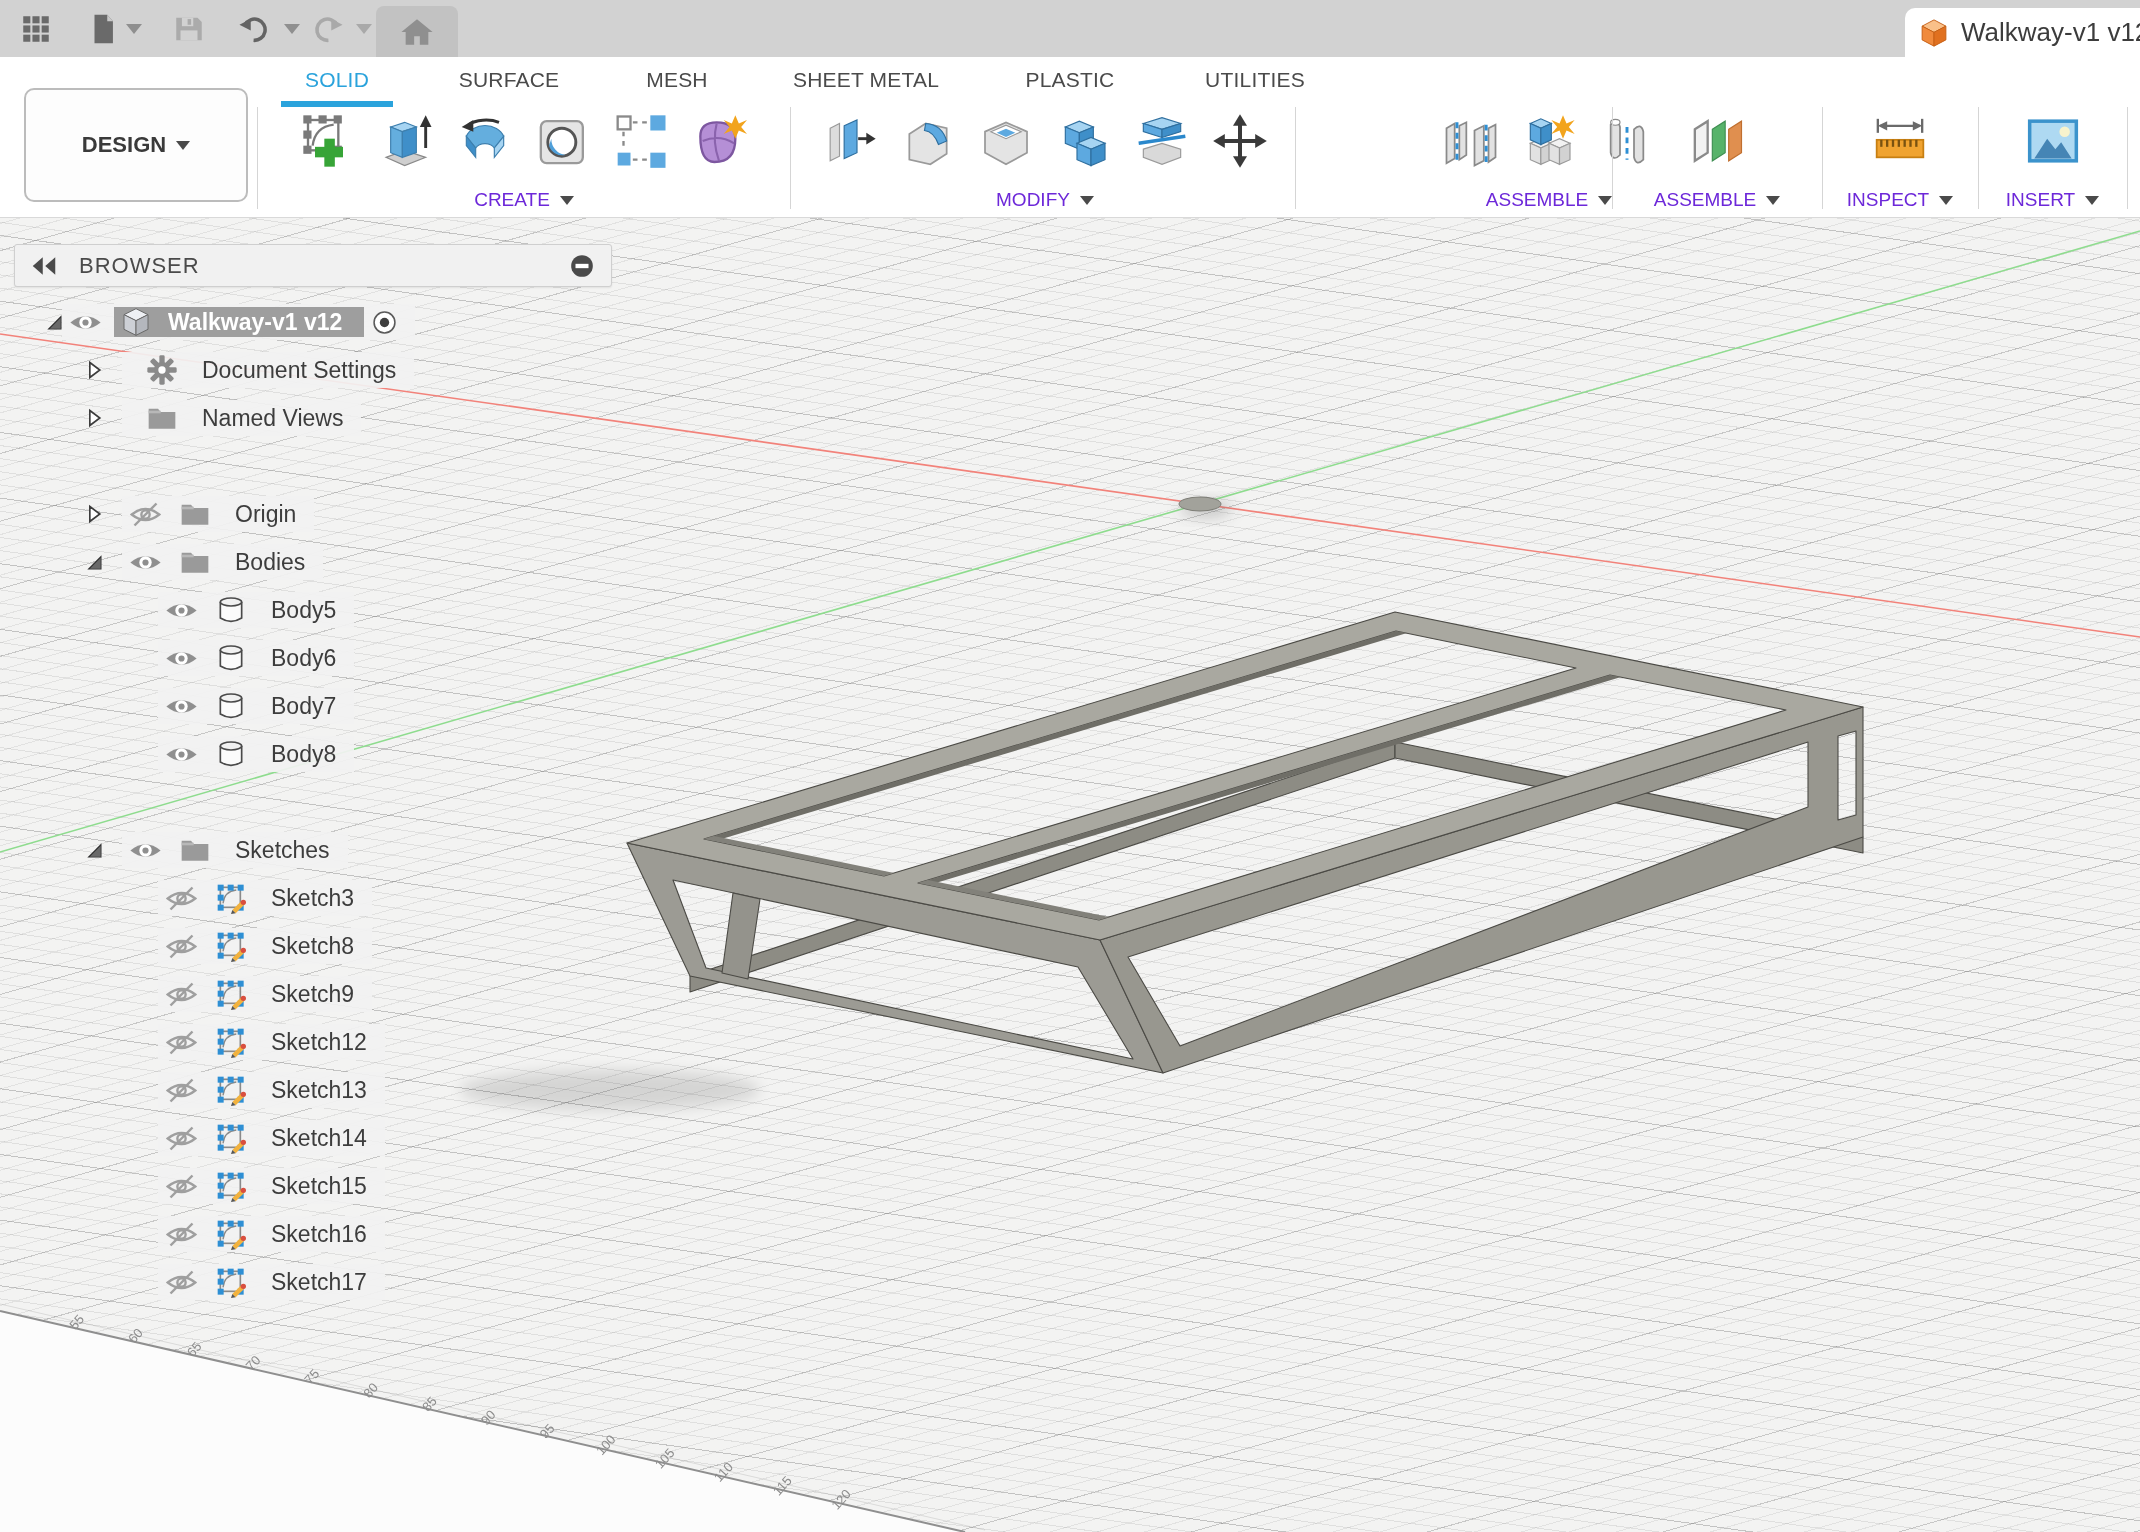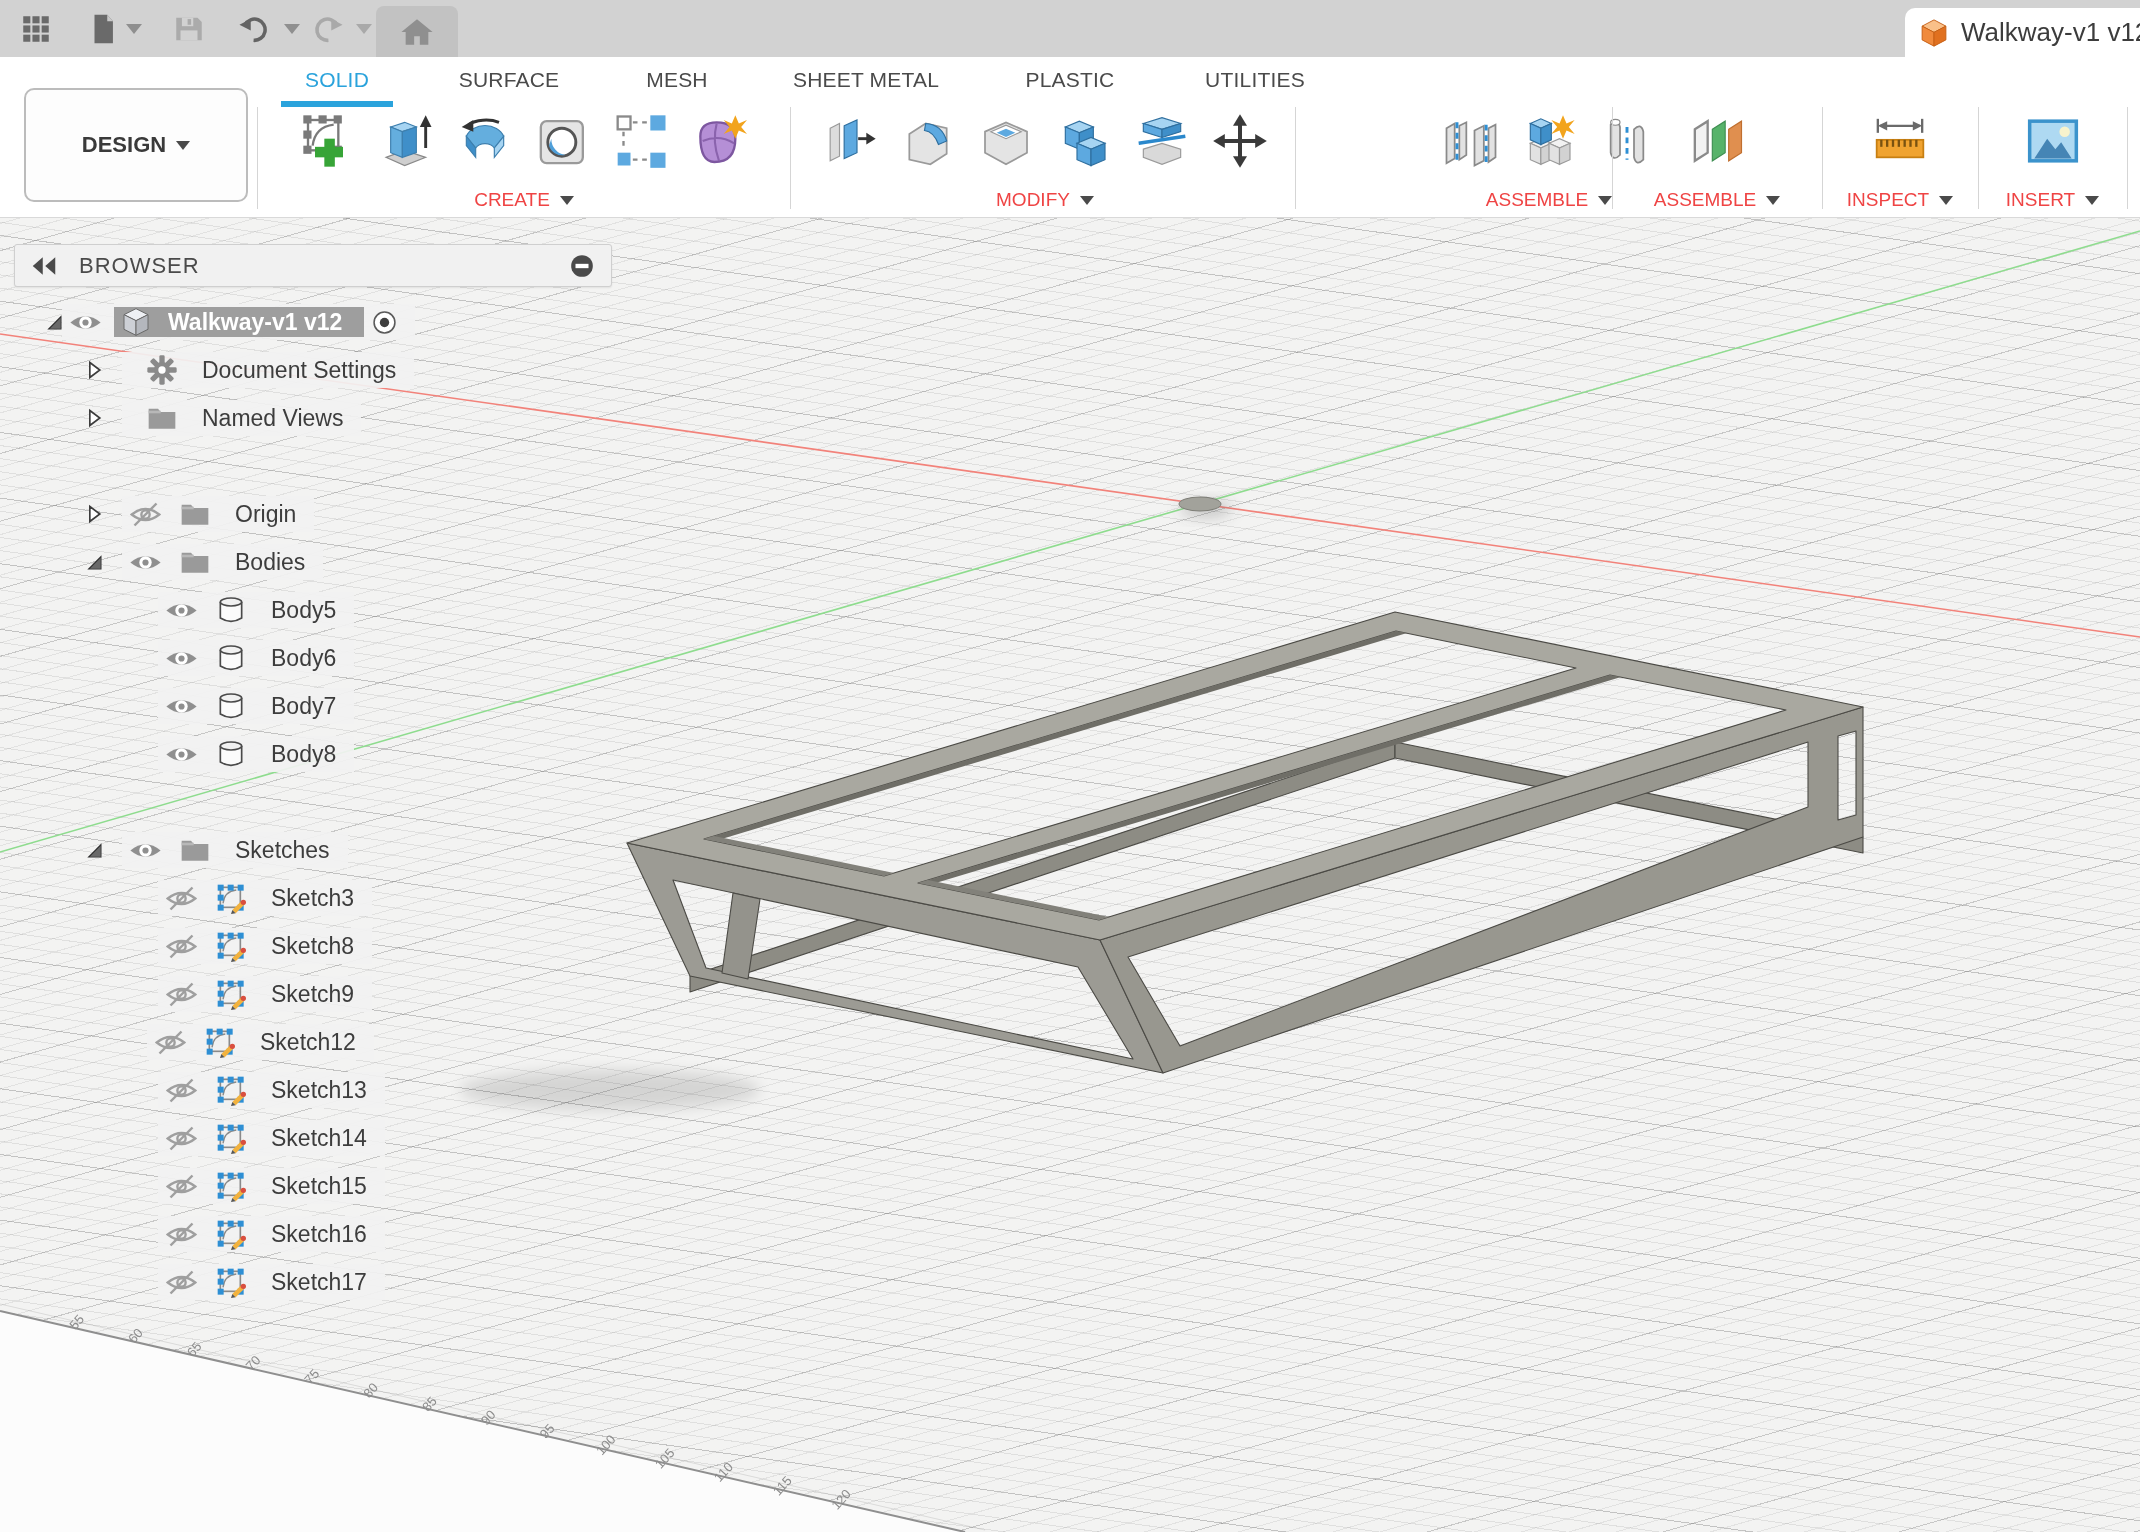--- a/index.html
+++ b/index.html
@@ -20,21 +20,21 @@
   #ribbon { position:absolute; left:0; top:57px; width:2140px; height:161px; background:#ffffff; border-bottom:1px solid #d9d9d9; z-index:39; }
   .rtab { position:absolute; top:0; height:45px; transform:translateX(-50%); display:flex; align-items:center; font-size:21px; letter-spacing:.2px; color:#4a4a4a; cursor:default; }
   .rtab.active { color:#2aa3dc; }
   #tab-underline { position:absolute; top:44px; height:6px; width:112px; background:#2aa3dc; transform:translateX(-50%); }
   #design-btn { position:absolute; left:24px; top:31px; width:224px; height:114px; border:2px solid #bcbcbc; border-radius:10px; background:#fdfdfd; display:flex; align-items:center; justify-content:center; font-size:22px; font-weight:bold; color:#3a3a3a; }
   .caret { display:inline-block; width:0; height:0; border-left:7px solid transparent; border-right:7px solid transparent; border-top:9px solid #4a4a4a; margin-left:10px; }
   .rgroup { position:absolute; top:46px; height:114px; display:flex; flex-direction:column; align-items:center; }
   .rgroup .tools { flex:1; display:flex; align-items:center; justify-content:center; gap:16px; }
   .tool { width:62px; height:62px; display:flex; align-items:center; justify-content:center; }
   .tool svg { width:56px; height:56px; }
-  .glabel { height:34px; display:flex; align-items:center; font-size:19px; color:#ef4444; }
+  .glabel { height:34px; display:flex; align-items:center; font-size:19px; color:#6d28d9; }
   .gsep { position:absolute; top:50px; width:1px; height:102px; background:#d5d5d5; }
 
   
   #viewport { position:absolute; left:0; top:218px; width:2140px; height:1314px; background:#f3f3f2; overflow:hidden; z-index:1; }
   .grid-layer { position:absolute; left:-40%; top:-60%; width:190%; height:220%; }
   .grid-a { transform:rotate(8deg);
     background: repeating-linear-gradient(to bottom, rgba(110,110,110,.15) 0 1px, transparent 1px 13px),
                 repeating-linear-gradient(to bottom, rgba(90,90,90,.22) 0 1px, transparent 1px 65px); }
   .grid-b { transform:rotate(-16deg);
     background: repeating-linear-gradient(to bottom, rgba(110,110,110,.13) 0 1px, transparent 1px 13px),
@@ -370,21 +370,21 @@
                   <rect x="4" y="19" width="9" height="9"></rect>
                 </g>
                 <polygon points="26,42 40,28 45,33 31,47" fill="#f2b23e"></polygon>
                 <circle cx="42.5" cy="30.5" r="4" fill="#d94f3f"></circle>
                 <polygon points="26,42 31,47 24,48" fill="#555"></polygon>
               </svg></span>
             <span class="tlabel">Sketch9</span>
           </span>
         </div>
         <div class="trow" style="top: 1024px;">
-          <span class="tpill" style="left: 147px;">
+          <span class="tpill" style="left: 158px;">
             <span class="teye"><svg viewBox="0 0 48 48">
                 <path d="M4,24 Q24,8 44,24 Q24,40 4,24 Z" fill="none" stroke="#9f9f9f" stroke-width="3.5"></path>
                 <circle cx="24" cy="24" r="6" fill="none" stroke="#9f9f9f" stroke-width="3.5"></circle>
                 <line x1="8" y1="40" x2="40" y2="8" stroke="#9f9f9f" stroke-width="3.5"></line>
               </svg></span>
             <span class="ticon"><svg viewBox="0 0 48 48">
                 <rect x="8" y="8" width="30" height="30" fill="none" stroke="#8a8a8a" stroke-width="2.5"></rect>
                 <path d="M12,32 Q14,14 32,12" fill="none" stroke="#8a8a8a" stroke-width="2"></path>
                 <g fill="#2e8fd4">
                   <rect x="4" y="4" width="9" height="9"></rect>

